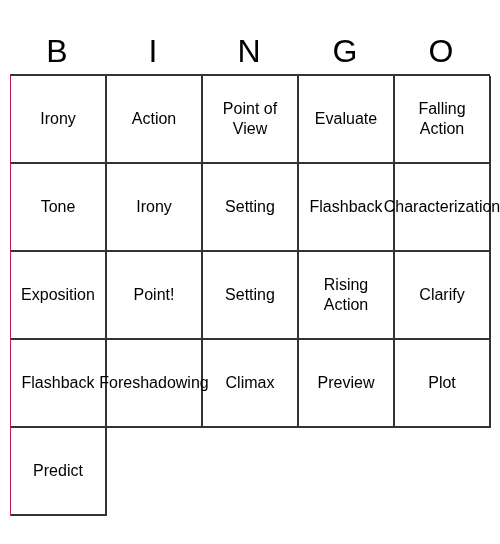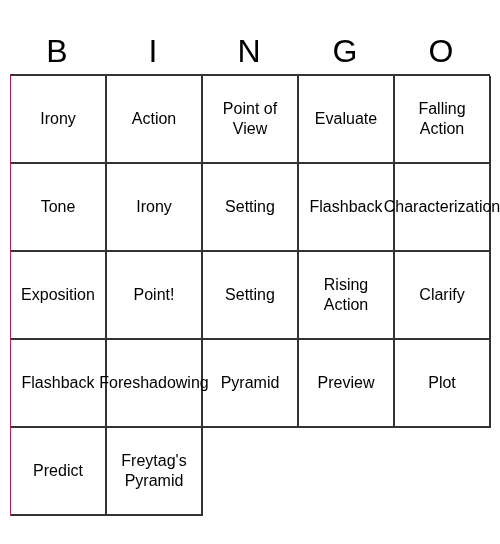--- a/index.html
+++ b/index.html
@@ -119,28 +119,25 @@
       <div class="bingo-cell">
         <span class="xl">Clarify</span>
       </div>
       <div class="bingo-cell">
         <span class="sm">Flashback</span>
       </div>
       <div class="bingo-cell">
         <span class="xs">Foreshadowing</span>
       </div>
       <div class="bingo-cell">
-        <span class="lg">Pyramid</span>
+        <span class="lg">Climax</span>
       </div>
       <div class="bingo-cell">
         <span class="sm">Preview</span>
       </div>
       <div class="bingo-cell">
         <span class="xl">Plot</span>
       </div>
       <div class="bingo-cell">
         <span class="sm">Predict</span>
       </div>
-      <div class="bingo-cell">
-        <span class="xs">Freytag's Pyramid</span>
-      </div>
     </div>
 </div>
 
 </body></html>

